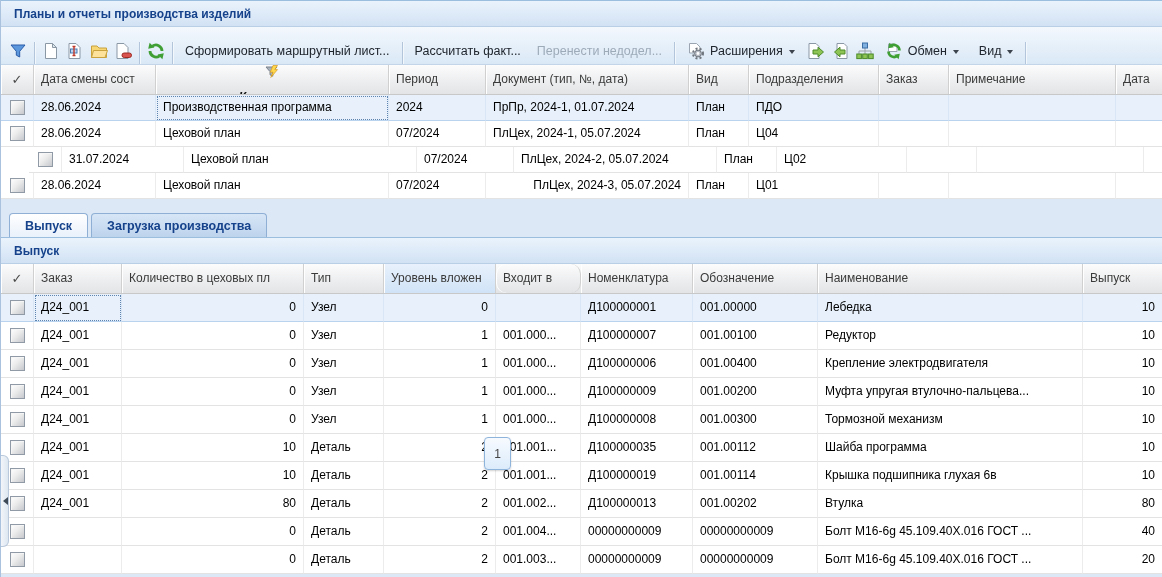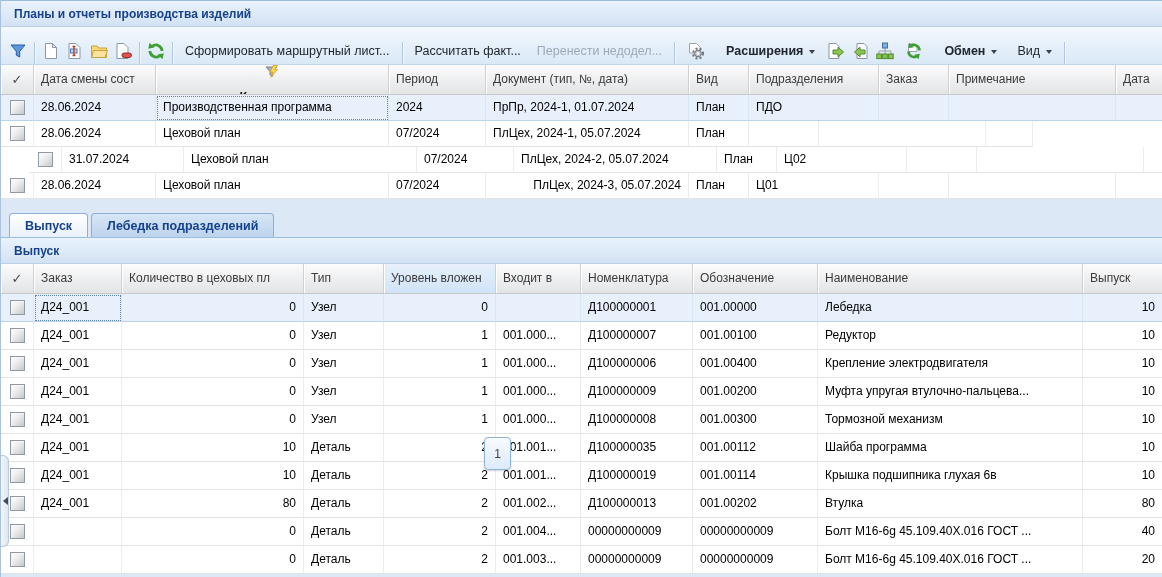--- a/index.html
+++ b/index.html
@@ -16,21 +16,21 @@
   .toolbar{height:38px;background:linear-gradient(#f3f8fd,#dae8f6);
        border-bottom:1px solid #c3d5e9;display:flex;align-items:flex-end;
        padding:0 5px;box-sizing:border-box;}
   .tbtn{display:flex;align-items:center;height:26px;padding:0 3px;border-radius:3px;cursor:default;}
   .tbtn.text{font-size:12.5px;color:#20262e;padding:0 8px;white-space:nowrap;}
   .tbtn.disabled{color:#9daab8;}
   .sep{width:1px;height:22px;background:#b2c5da;box-shadow:1px 0 0 #f3f8fc;margin:0 4px;flex:none;}
   .dd{width:0;height:0;border:3px solid transparent;border-top:4px solid #3c434c;
       margin-left:6px;position:relative;top:2px;}
   .tbtn svg{display:block;}
-  .tbtn .lbl{margin-left:21px;font-weight:bold;}
+  .tbtn .lbl{margin-left:5px;}
   
   .grid-header{display:flex;height:30px;background:linear-gradient(#fcfcfd,#ecedee 60%,#e2e4e6);
        border-bottom:1px solid #c8c8c8;box-sizing:border-box;}
   .hcell{flex:none;box-sizing:border-box;padding:0 7px;line-height:28px;font-size:12px;
        color:#3a3a3a;border-right:1px solid #d0d0d0;box-shadow:inset 1px 0 0 #ffffff;
        overflow:hidden;white-space:nowrap;}
   .hcell.cb{display:flex;align-items:center;justify-content:center;padding:0;color:#4a4a4a;font-size:13px;}
   .hcell.cat{font-weight:bold;font-style:italic;color:#141414;display:flex;align-items:center;gap:4px;}
   .hcell.sorted{background:linear-gradient(#e8f1fc,#d0e3f7);}
   .grid-body{background:#fff;}
@@ -205,20 +205,21 @@
         </div>
         <div class="trow" style="height: 26px;">
           <div class="cbcell" style="width: 33px;">
             <span class="checkbox"></span>
           </div>
           <div class="tcell" style="width: 122px; line-height: 25px;">28.06.2024</div>
           <div class="tcell" style="width: 233px; line-height: 25px;">Цеховой план</div>
           <div class="tcell" style="width: 97px; line-height: 25px;">07/2024</div>
           <div class="tcell" style="width: 203px; line-height: 25px;">ПлЦех, 2024-1, 05.07.2024</div>
           <div class="tcell" style="width: 60px; line-height: 25px;">План</div>
+          <div class="tcell" style="width: 130px; line-height: 25px;">Ц04</div>
           <div class="tcell" style="width: 70px; line-height: 25px;"></div>
           <div class="tcell" style="width: 167px; line-height: 25px;"></div>
           <div class="tcell" style="width: 47px; line-height: 25px;"></div>
         </div>
         <div class="trow" style="height: 26px; padding-left: 28px;">
           <div class="cbcell" style="width: 33px;">
             <span class="checkbox"></span>
           </div>
           <div class="tcell" style="width: 122px; line-height: 25px;">31.07.2024</div>
           <div class="tcell" style="width: 233px; line-height: 25px;">Цеховой план</div>
@@ -247,36 +248,36 @@
       </div>
   </div>
 
   <div class="gap"></div>
 
   <div class="tabstrip">
     <div class="tab active">
       <span>Выпуск</span>
     </div>
     <div class="tab">
-      <span>Лебедка подразделений</span>
+      <span>Загрузка производства</span>
     </div>
   </div>
 
   <div class="panel-title">
     <span>Выпуск</span>
   </div>
 
   <div class="grid">
     <div class="grid-header" id="bottom-head">
         <div class="hcell cb" style="width: 33px;">✓</div>
         <div class="hcell" style="width: 88px;">Заказ</div>
         <div class="hcell" style="width: 182px;">Количество в цеховых пл</div>
         <div class="hcell" style="width: 80px;">Тип</div>
         <div class="hcell sorted" style="width: 112px;">Уровень вложен</div>
-        <div class="hcell" style="width: 85px;">Входит в</div>
+        <div class="hcell" style="width: 85px; border-radius: 10px;">Входит в</div>
         <div class="hcell" style="width: 112px;">Номенклатура</div>
         <div class="hcell" style="width: 125px;">Обозначение</div>
         <div class="hcell" style="width: 265px;">Наименование</div>
         <div class="hcell" style="width: 80px;">Выпуск</div>
       </div>
     <div class="grid-body" id="bottom-body">
         <div class="trow selected" style="height: 28px;">
           <div class="cbcell" style="width: 33px;">
             <span class="checkbox"></span>
           </div>

